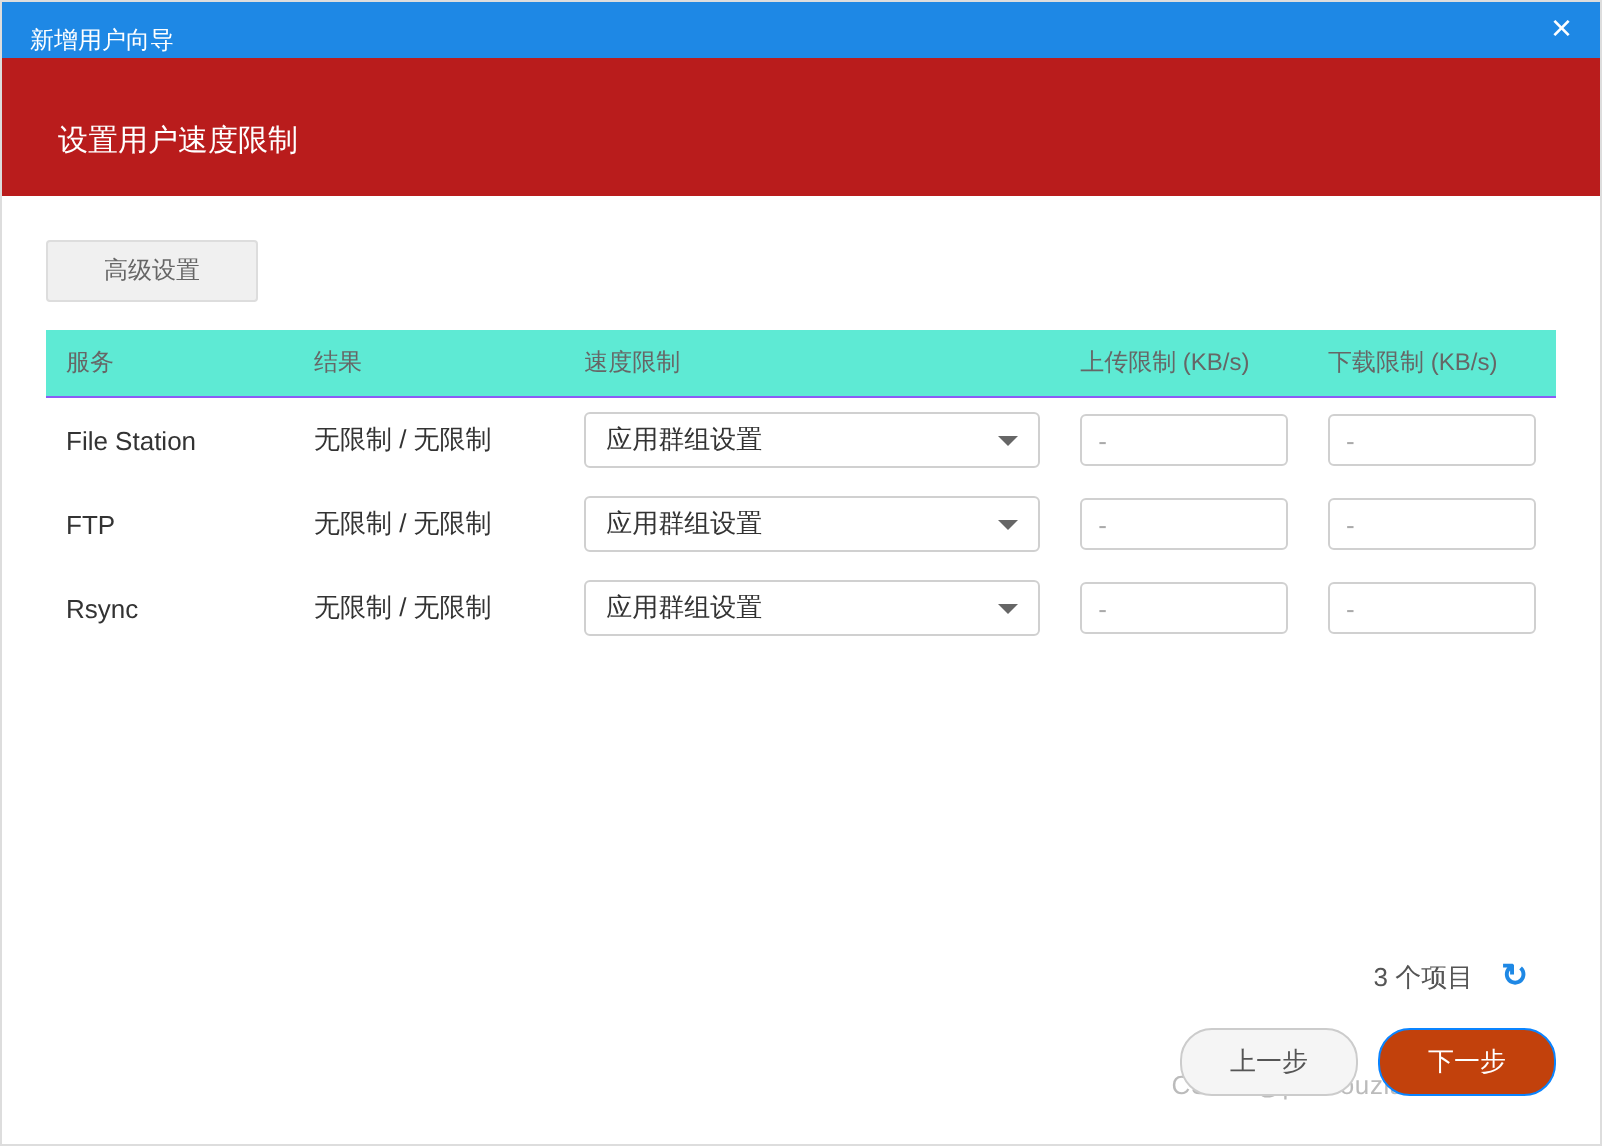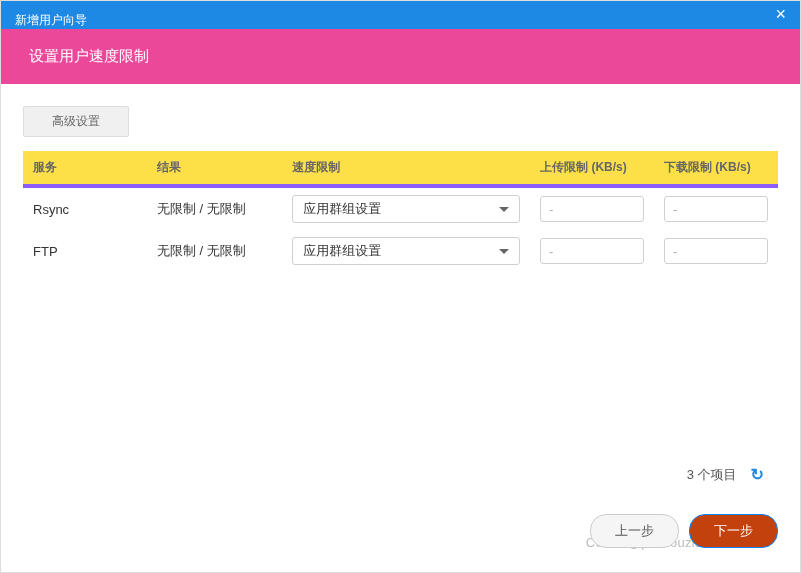--- a/index.html
+++ b/index.html
@@ -1,25 +1,25 @@
 <!DOCTYPE html>
 <html><head>
   <meta charset="utf-8">
   <style>
     * { box-sizing: border-box; margin: 0; padding: 0; }
     body { font-family: "Microsoft YaHei", Arial, sans-serif; font-size: 13px; color: #333; background: #fff; }
     .dialog { width: 801px; height: 573px; border: 1px solid #ddd; position: relative; overflow: hidden; }
     .titlebar { background: #1e88e5; color: #fff; height: 28px; display: flex; align-items: flex-end; padding: 0 14px; font-size: 12px; position: relative; }
     .close-btn { position: absolute; right: 14px; top: 4px; font-size: 18px; cursor: pointer; color: #fff; line-height: 1; }
-    .subhead { background: #ec4899; color: #fff; padding: 18px 28px 18px 28px; font-size: 15px; font-weight: 500; }
+    .subhead { background: #b91c1c; color: #fff; padding: 32px 28px 18px 28px; font-size: 15px; font-weight: 500; }
     .content { padding: 22px 22px 10px 22px; background: #fff; height: 420px; display: flex; flex-direction: column; }
     .adv-btn { display: inline-block; background: #f0f0f0; border: 1px solid #ddd; color: #666; padding: 6px 28px; font-size: 12px; cursor: pointer; border-radius: 2px; margin-bottom: 14px; }
     .table-wrap { flex: 1; position: relative; }
     table { width: 100%; border-collapse: collapse; table-layout: fixed; }
-    th { text-align: left; font-weight: bold; color: #666; background: #fde047; padding: 8px 10px; border-bottom: 4px solid #8b5cf6; font-size: 12px; }
+    th { text-align: left; font-weight: normal; color: #666; background: #5eead4; padding: 8px 10px; border-bottom: 1px solid #8b5cf6; font-size: 12px; }
     th:nth-child(1){width:110px;} th:nth-child(2){width:120px;} th:nth-child(3){width:220px;} th:nth-child(4){width:110px;} th:nth-child(5){width:110px;}
     td { padding: 7px 10px; font-size: 13px; vertical-align: middle; }
     .sel { display: flex; align-items: center; justify-content: space-between; border: 1px solid #d0d0d0; border-radius: 3px; padding: 4px 10px; background: #fff; cursor: pointer; }
     .caret { width: 0; height: 0; border-left: 5px solid transparent; border-right: 5px solid transparent; border-top: 5px solid #666; }
     .inp { border: 1px solid #d0d0d0; border-radius: 3px; padding: 4px 8px; color: #aaa; background: #fff; min-height: 26px; display: flex; align-items: center; }
     .footer-row { display: flex; justify-content: flex-end; align-items: flex-end; padding: 10px 14px 10px 0; color: #555; font-size: 13px; gap: 14px; border-top: 0; }
     .refresh-icon { color: #1e88e5; font-size: 16px; cursor: pointer; font-weight: bold; }
     .actions { position: absolute; bottom: 24px; right: 22px; display: flex; gap: 10px; align-items: center; }
     .btn { padding: 7px 24px; border-radius: 16px; border: 1px solid #ccc; background: #f5f5f5; color: #555; cursor: pointer; font-size: 13px; }
     .btn.primary { background: #c2410c; color: #fff; border-color: #0a84ff; }
@@ -44,21 +44,21 @@
           <tr>
             <th>服务</th>
             <th>结果</th>
             <th>速度限制</th>
             <th>上传限制 (KB/s)</th>
             <th>下载限制 (KB/s)</th>
           </tr>
         </thead>
         <tbody>
           <tr>
-            <td>Rsync</td>
+            <td>File Station</td>
             <td>无限制 / 无限制</td>
             <td>
                 <div class="sel">
                   <span>应用群组设置</span>
                   <span class="caret"></span>
                 </div>
               </td>
             <td>
                 <div class="inp">
                   <span>-</span>
@@ -83,20 +83,40 @@
                 <div class="inp">
                   <span>-</span>
                 </div>
               </td>
             <td>
                 <div class="inp">
                   <span>-</span>
                 </div>
               </td>
           </tr>
+          <tr>
+            <td>Rsync</td>
+            <td>无限制 / 无限制</td>
+            <td>
+                <div class="sel">
+                  <span>应用群组设置</span>
+                  <span class="caret"></span>
+                </div>
+              </td>
+            <td>
+                <div class="inp">
+                  <span>-</span>
+                </div>
+              </td>
+            <td>
+                <div class="inp">
+                  <span>-</span>
+                </div>
+              </td>
+          </tr>
         </tbody>
       </table>
     </div>
     <div class="footer-row">
       <span>3 个项目</span>
       <span class="refresh-icon">↻</span>
     </div>
   </div>
   <span class="watermark">CSDN @pzzhouziao</span>
   <div class="actions">

